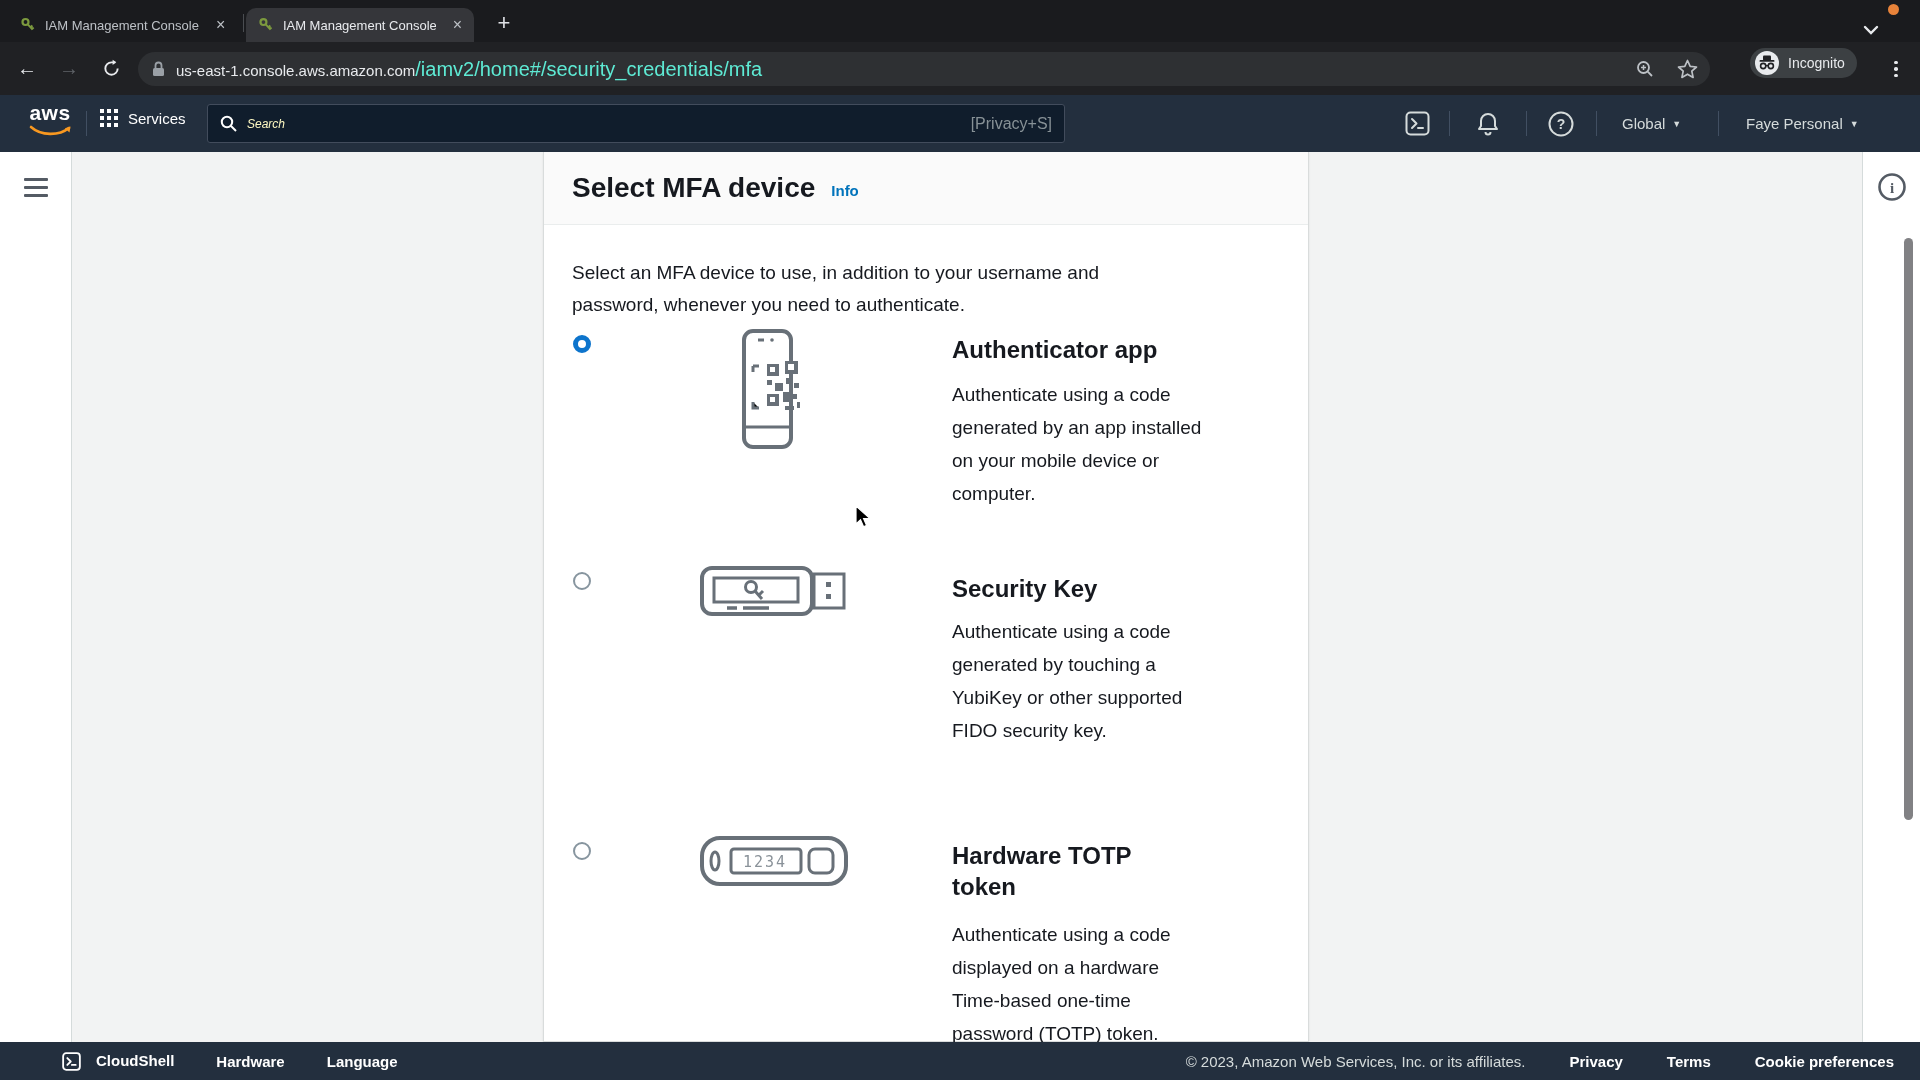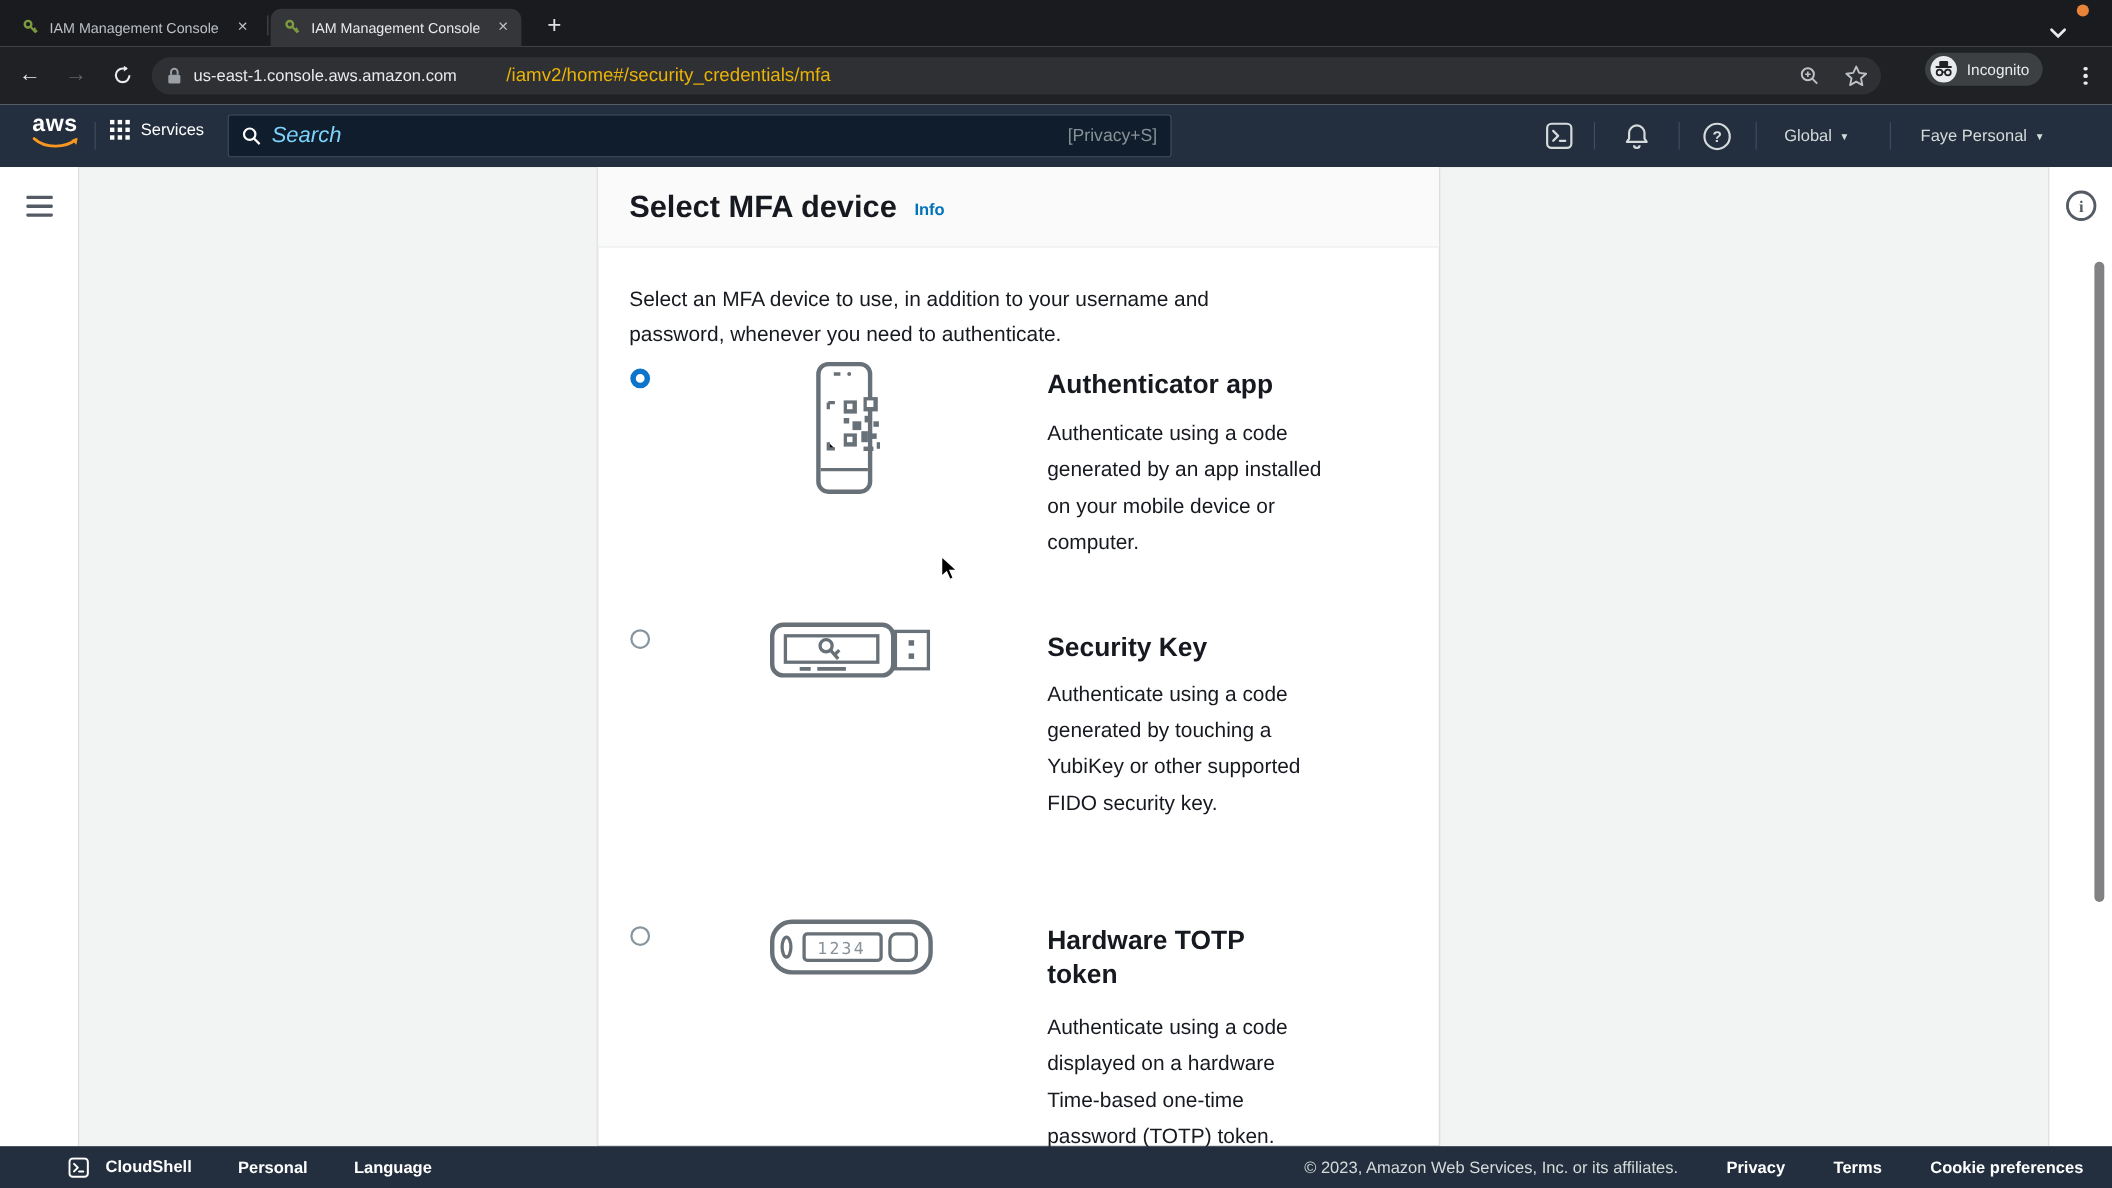--- a/index.html
+++ b/index.html
@@ -22,41 +22,41 @@
   .strip-chevron { position:absolute; left:1862px; top:24px; }
 
   #toolbar { position:absolute; left:0; top:42px; width:1920px; height:53px; background:#202124;
              display:flex; align-items:center; }
   .navbtn { width:34px; height:34px; display:flex; align-items:center; justify-content:center;
             font-size:20px; color:#e8eaed; }
   .navbtn.disabled { color:#5f6368; }
   #omnibox { position:absolute; left:138px; top:10px; width:1572px; height:34px; background:#2e3033;
              border-radius:17px; display:flex; align-items:center; padding:0 14px; }
   #omnibox .host { color:#e8eaed; font-size:15px; }
-  #omnibox .path { color:#eab308; font-size:17px;margin-left:45px; }
+  #omnibox .path { color:#5eead4; font-size:20px; }
   .omni-right { position:absolute; right:12px; top:0; height:34px; display:flex; align-items:center; gap:22px; }
   #incognito-chip { position:absolute; left:1750px; top:6px; height:30px; background:#3c4043;
                     border-radius:15px; display:flex; align-items:center; gap:8px; padding:0 12px 0 4px;
                     color:#e8eaed; font-size:14px; }
   .kebab { position:absolute; left:1886px; top:10px; width:20px; height:34px; display:flex;
            flex-direction:column; align-items:center; justify-content:center; gap:3px; }
   .kebab i { width:3.5px; height:3.5px; border-radius:50%; background:#e8eaed; }
 
   
   #awsnav { position:absolute; left:0; top:95px; width:1920px; height:57px; background:#232f3e; }
   .awsnav-div { position:absolute; top:16px; width:1px; height:25px; background:#414f62; }
   #aws-logo { position:absolute; left:26px; top:8px; width:48px; text-align:center; }
   #aws-logo .t { color:#fff; font-weight:700; font-size:21px; letter-spacing:0.5px; line-height:20px; }
   #services { position:absolute; left:100px; top:14px; display:flex; align-items:center; gap:10px;
               color:#fff; font-size:15px; }
   .gridicon { display:grid; grid-template-columns:repeat(3,4px); gap:3px; }
   .gridicon i { width:4px; height:4px; background:#fff; }
   #aws-search { position:absolute; left:207px; top:9px; width:858px; height:39px; background:#101d2c;
                 border:1px solid #424c5c; border-radius:3px; display:flex; align-items:center; padding:0 12px; }
-  #aws-search .ph { color:#7dd3fc; font-style:italic; font-size:20px; margin-left:10px; flex:1; }
+  #aws-search .ph { color:#fef9c3; font-style:italic; font-size:12px; margin-left:10px; flex:1; }
   #aws-search .shortcut { color:#879196; font-size:16px; }
   .awsnav-item { position:absolute; top:0; height:57px; display:flex; align-items:center;
                  color:#d5dbdb; font-size:15px; gap:7px; }
   .awsnav-item .caret { font-size:9px; color:#d5dbdb; }
 
   
   #content { position:absolute; left:0; top:152px; width:1920px; height:890px; background:#f2f3f3; }
   #leftstrip { position:absolute; left:0; top:0; width:72px; height:890px; background:#fff;
                border-right:1px solid #d5dbdb; }
   .hamburger { position:absolute; left:24px; top:26px; width:24px; }
@@ -319,21 +319,21 @@
 <div id="footer">
   <div class="left">
     <span class="cloudshell">
       <svg width="19" height="19" viewBox="0 0 25 25">
         <rect x="1.5" y="1.5" width="22" height="22" rx="4" fill="none" stroke="#fff" stroke-width="2.4"></rect>
         <path d="M7 8 L11.5 12.5 L7 17" fill="none" stroke="#fff" stroke-width="2.4" stroke-linecap="round" stroke-linejoin="round"></path>
         <path d="M13 17 H18" stroke="#fff" stroke-width="2.4" stroke-linecap="round"></path>
       </svg>
       <span>CloudShell</span>
     </span>
-    <span class="flink">Personal</span>
+    <span class="flink">Hardware</span>
     <span class="flink">Language</span>
   </div>
   <div class="right">
     <span class="copyright">© 2023, Amazon Web Services, Inc. or its affiliates.</span>
     <span class="flink">Privacy</span>
     <span class="flink">Terms</span>
     <span class="flink">Cookie preferences</span>
   </div>
 </div>
 

